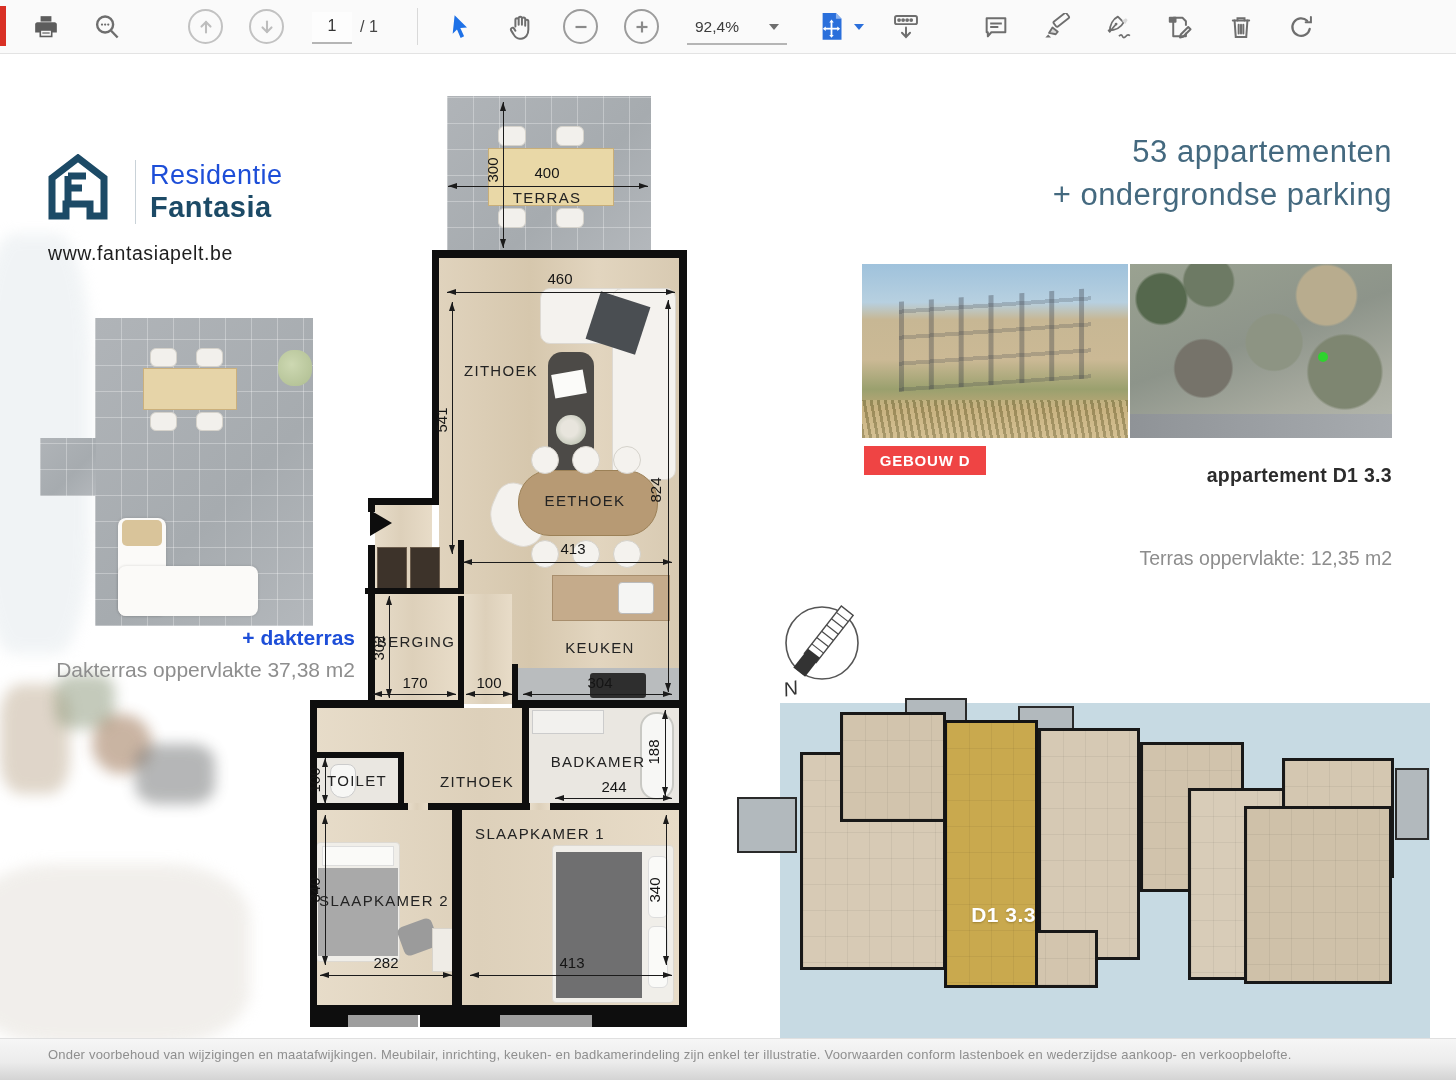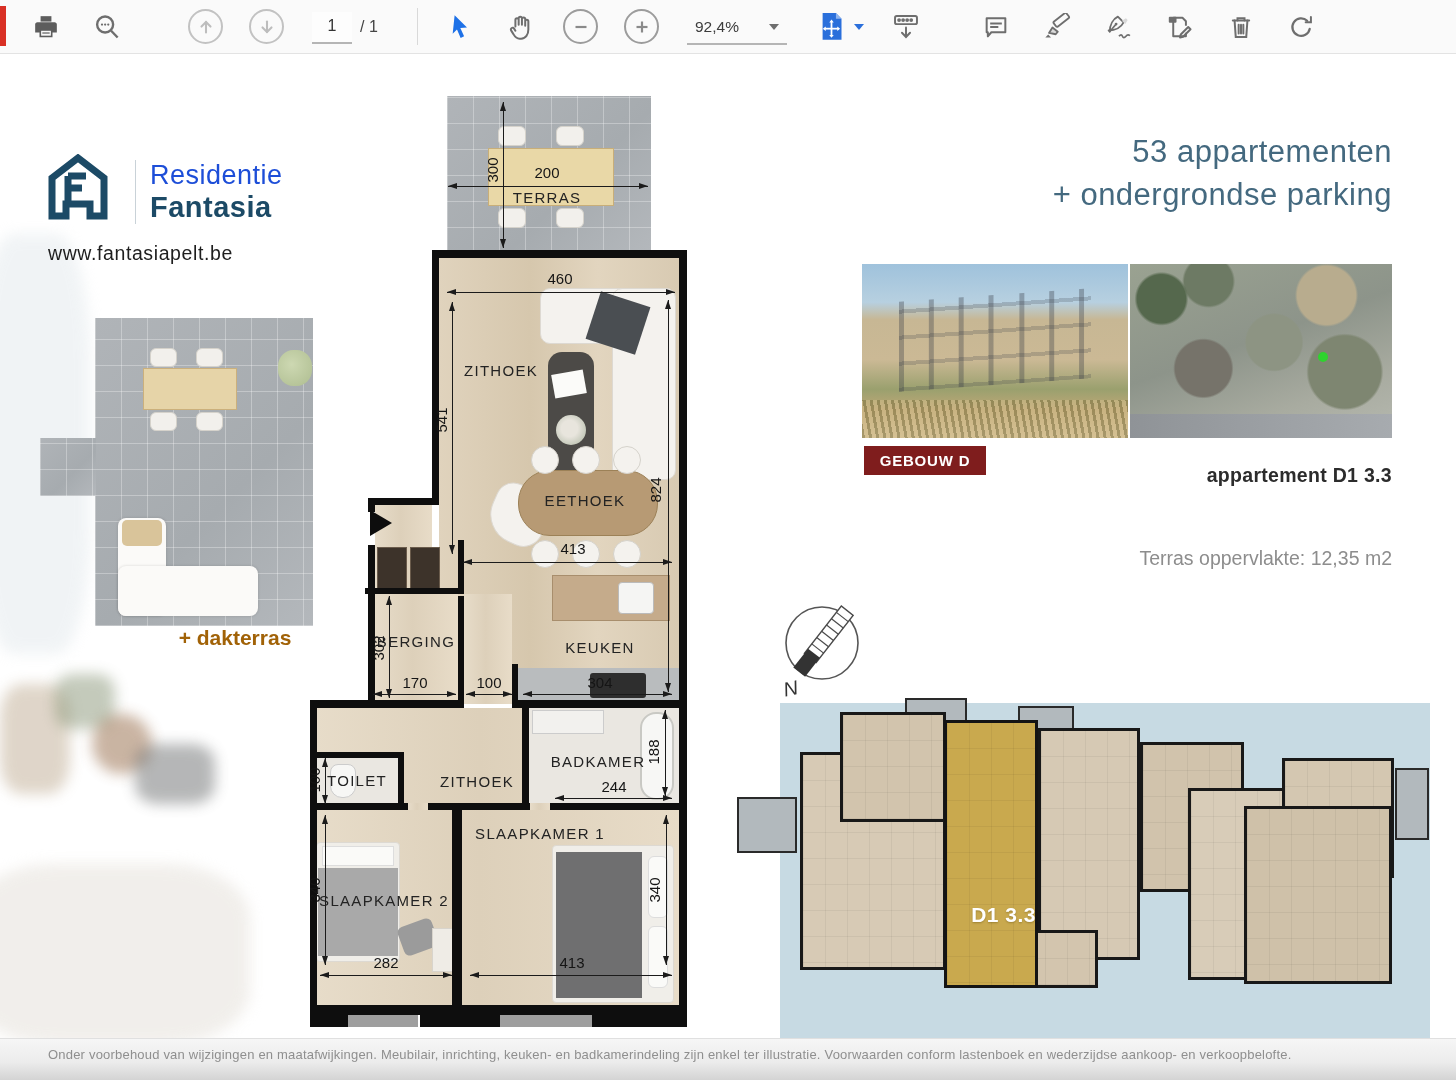--- a/index.html
+++ b/index.html
@@ -48,43 +48,43 @@
              border-right:3.5px solid transparent;border-top:9px solid #1b1b1b;}
   .dlab{position:absolute;font-size:15px;color:#151515;white-space:nowrap;
         transform:translate(-50%,-50%);}
   .dlab.v{transform:translate(-50%,-50%) rotate(-90deg);}
   .rlab{position:absolute;transform:translate(-50%,-50%);font-size:15px;letter-spacing:1.3px;
         color:#232323;white-space:nowrap;}
   
   .headline{position:absolute;left:890px;top:128px;width:502px;text-align:right;
             font-size:31px;font-weight:300;color:#44697f;line-height:43px;letter-spacing:.5px;}
   .photo{position:absolute;top:264px;height:174px;overflow:hidden;}
-  .badge{position:absolute;left:864px;top:446px;width:122px;height:29px;background:#7f1d1d;
+  .badge{position:absolute;left:864px;top:446px;width:122px;height:29px;background:#ef4444;
          color:#fff;font-weight:bold;font-size:15px;letter-spacing:.8px;
          display:flex;align-items:center;justify-content:center;}
   .apt-title{position:absolute;left:1000px;top:464px;width:392px;text-align:right;
              font-size:19.5px;font-weight:bold;color:#2c2c2c;letter-spacing:.3px;}
   .apt-line{position:absolute;left:1000px;width:392px;text-align:right;
             font-size:19.5px;font-weight:300;color:#8d8d8d;}
   .overview{position:absolute;left:780px;top:703px;width:650px;height:337px;background:#c7dae3;}
   .unit{position:absolute;border:3px solid #181818;box-sizing:border-box;
         background-image:linear-gradient(90deg,rgba(0,0,0,.05) 0 1px,transparent 1px 100%),
                          linear-gradient(0deg,rgba(0,0,0,.05) 0 1px,transparent 1px 100%);
         background-size:22px 26px;}
   .terrblock{position:absolute;border:2px solid #2a2a2a;box-sizing:border-box;background:#b2b9bd;}
   .unit-label{position:absolute;color:#ffffff;font-weight:bold;font-size:21px;letter-spacing:.5px;
               text-align:right;text-shadow:0 1px 2px rgba(90,70,10,.4);}
   
   .logo-wrap{position:absolute;left:46px;top:100px;}
   .brand-text{position:absolute;left:135px;top:106px;border-left:1.5px solid #c9d2d8;padding-left:14px;}
   .brand1{font-size:27px;font-weight:300;color:#1d4ed8;letter-spacing:.5px;line-height:30px;}
   .brand2{font-size:29px;font-weight:bold;color:#1c4a66;letter-spacing:.5px;line-height:34px;}
   .website{position:absolute;left:48px;top:188px;font-size:19.5px;color:#1e1e1e;letter-spacing:.6px;}
-  .dak-title{position:absolute;left:115px;top:626px;width:240px;text-align:center;
-             font-size:21px;font-weight:bold;color:#a16207;}
+  .dak-title{position:absolute;left:115px;top:626px;width:240px;text-align:right;
+             font-size:21px;font-weight:bold;color:#1d4ed8;}
   .dak-sub{position:absolute;left:5px;top:658px;width:350px;text-align:right;
            font-size:21px;font-weight:300;color:#8e8e8e;}
   
   .footer{position:absolute;left:0;top:1038px;width:1456px;height:42px;
           background:linear-gradient(#f6f6f6,#ececec 55%,#d2d2d2);border-top:1px solid #e0e0e0;}
   .disclaimer{position:absolute;left:48px;top:8px;font-size:13px;color:#8f8f8f;letter-spacing:.2px;}
 </style>
 </head>
 <body>
 
@@ -275,20 +275,21 @@
     <div class="fur" style="left:150px;top:294px;width:27px;height:19px;background:#f2f0ec;border:1px solid #d5d2cb;border-radius:6px;"></div>
     <div class="fur" style="left:196px;top:294px;width:27px;height:19px;background:#f2f0ec;border:1px solid #d5d2cb;border-radius:6px;"></div>
     <div class="fur" style="left:150px;top:358px;width:27px;height:19px;background:#f2f0ec;border:1px solid #d5d2cb;border-radius:6px;"></div>
     <div class="fur" style="left:196px;top:358px;width:27px;height:19px;background:#f2f0ec;border:1px solid #d5d2cb;border-radius:6px;"></div>
     <div class="fur" style="left:278px;top:296px;width:34px;height:36px;border-radius:45%;background:radial-gradient(circle at 40% 40%,#cdd8b2,#aebd90);"></div>
     <div class="fur" style="left:118px;top:464px;width:48px;height:98px;background:#fbfaf8;border-radius:8px;box-shadow:0 0 3px rgba(0,0,0,.15);"></div>
     <div class="fur" style="left:118px;top:512px;width:140px;height:50px;background:#fbfaf8;border-radius:8px;box-shadow:0 0 3px rgba(0,0,0,.15);"></div>
     <div class="fur" style="left:122px;top:466px;width:40px;height:26px;background:#d9c49a;border-radius:5px;"></div>
   </div>
   <div class="dak-title" style="top:572px;">+ dakterras</div>
+  <div class="dak-sub" style="top:604px;">Dakterras oppervlakte 37,38 m2</div>
 
   <div>
 
     <div class="floor tilegray" style="left:447px;top:42px;width:204px;height:158px;"></div>
     <div class="floor wood" style="left:439px;top:204px;width:240px;height:446px;"></div>
     <div class="floor wood2" style="left:375px;top:451px;width:57px;height:84px;"></div>
     <div class="floor wood2" style="left:375px;top:540px;width:83px;height:110px;"></div>
     <div class="floor wood2" style="left:464px;top:540px;width:48px;height:110px;"></div>
     <div class="floor wood2" style="left:316px;top:654px;width:363px;height:300px;"></div>
     <div class="floor" style="left:529px;top:654px;width:150px;height:95px;background:#eae7e1;"></div>
@@ -359,21 +360,21 @@
     <div class="w" style="left:452px;top:756px;width:10px;height:198px;"></div>
     <div class="w" style="left:310px;top:951px;width:377px;height:10px;"></div>
     <div class="w" style="left:310px;top:951px;width:40px;height:22px;"></div>
     <div class="w" style="left:420px;top:951px;width:80px;height:22px;"></div>
     <div class="w" style="left:592px;top:951px;width:95px;height:22px;"></div>
     <div class="fur" style="left:348px;top:961px;width:70px;height:12px;background:#9e9e9e;"></div>
     <div class="fur" style="left:500px;top:961px;width:92px;height:12px;background:#9e9e9e;"></div>
     <div style="position:absolute;left:370px;top:456px;width:0;height:0;border-top:13px solid transparent;border-bottom:13px solid transparent;border-left:22px solid #0d0d0d;"></div>
 
     <div class="dh" style="left:448px;top:132px;width:200px;"></div>
-    <div class="dlab" style="left:547px;top:118px;">200</div>
+    <div class="dlab" style="left:547px;top:118px;">400</div>
     <div class="dv" style="left:503px;top:48px;height:146px;"></div>
     <div class="dlab v" style="left:492px;top:116px;">300</div>
     <div class="dh" style="left:447px;top:238px;width:228px;"></div>
     <div class="dlab" style="left:560px;top:224px;">460</div>
     <div class="dv" style="left:452px;top:248px;height:252px;"></div>
     <div class="dlab v" style="left:441px;top:366px;">541</div>
     <div class="dv" style="left:668px;top:246px;height:392px;"></div>
     <div class="dlab v" style="left:655px;top:436px;">824</div>
     <div class="dh" style="left:463px;top:508px;width:209px;"></div>
     <div class="dlab" style="left:573px;top:494px;">413</div>

